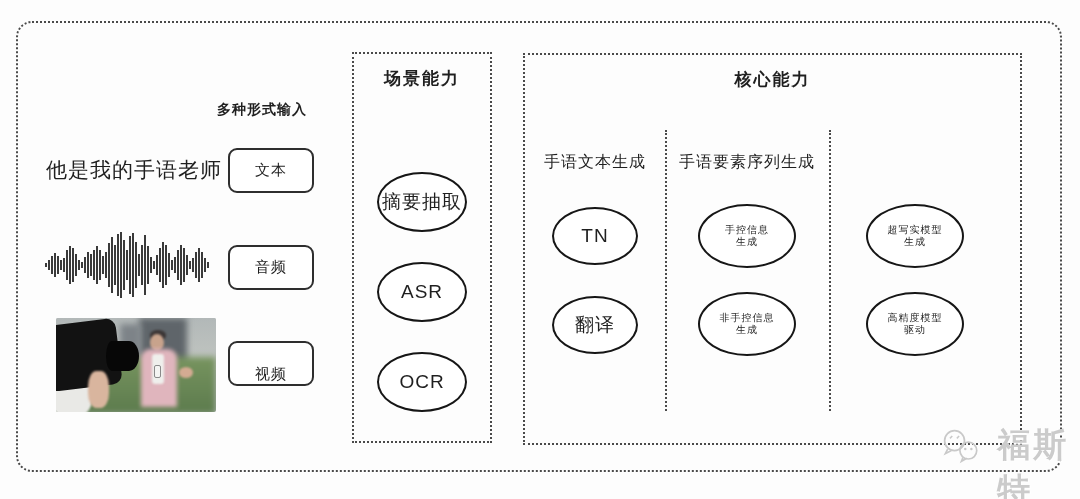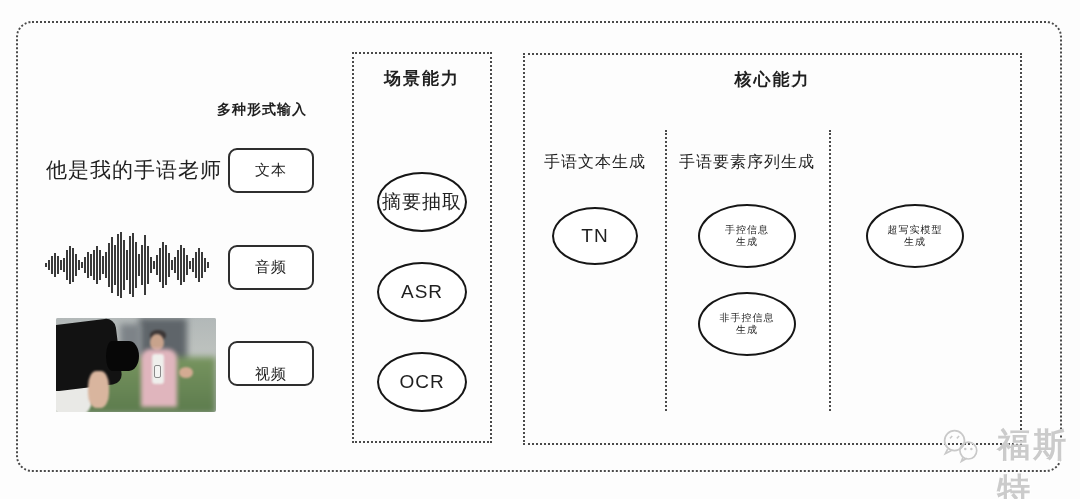--- a/index.html
+++ b/index.html
@@ -203,38 +203,45 @@
   <div class="cap-box core-box">
     <div class="box-title">核心能力</div>
     <div class="divider div-1"></div>
     <div class="divider div-2"></div>
 
     <div class="core-col col-1">
       <div class="col-header">手语文本生成</div>
       <div class="ellipse e-small row-1">
         <span>TN</span>
       </div>
+      <div class="ellipse e-small row-2">
+        <span>翻译</span>
+      </div>
     </div>
 
     <div class="core-col col-2">
       <div class="col-header">手语要素序列生成</div>
       <div class="ellipse e-large row-1">
         <span>手控信息
 生成</span>
       </div>
       <div class="ellipse e-large row-2">
         <span>非手控信息
 生成</span>
       </div>
     </div>
 
     <div class="core-col col-3">
       <div class="ellipse e-large row-1">
         <span>超写实模型
 生成</span>
+      </div>
+      <div class="ellipse e-large row-2">
+        <span>高精度模型
+驱动</span>
       </div>
     </div>
   </div>
 
   <div class="watermark">
     <svg width="54" height="46" viewBox="0 0 54 46">
       <g fill="none" stroke="#c9c9c9" stroke-width="2.2">
         <circle cx="19" cy="16" r="13"></circle>
         <path d="M10 27 L7 33 L15 29"></path>
         <circle cx="37" cy="29" r="11"></circle>

